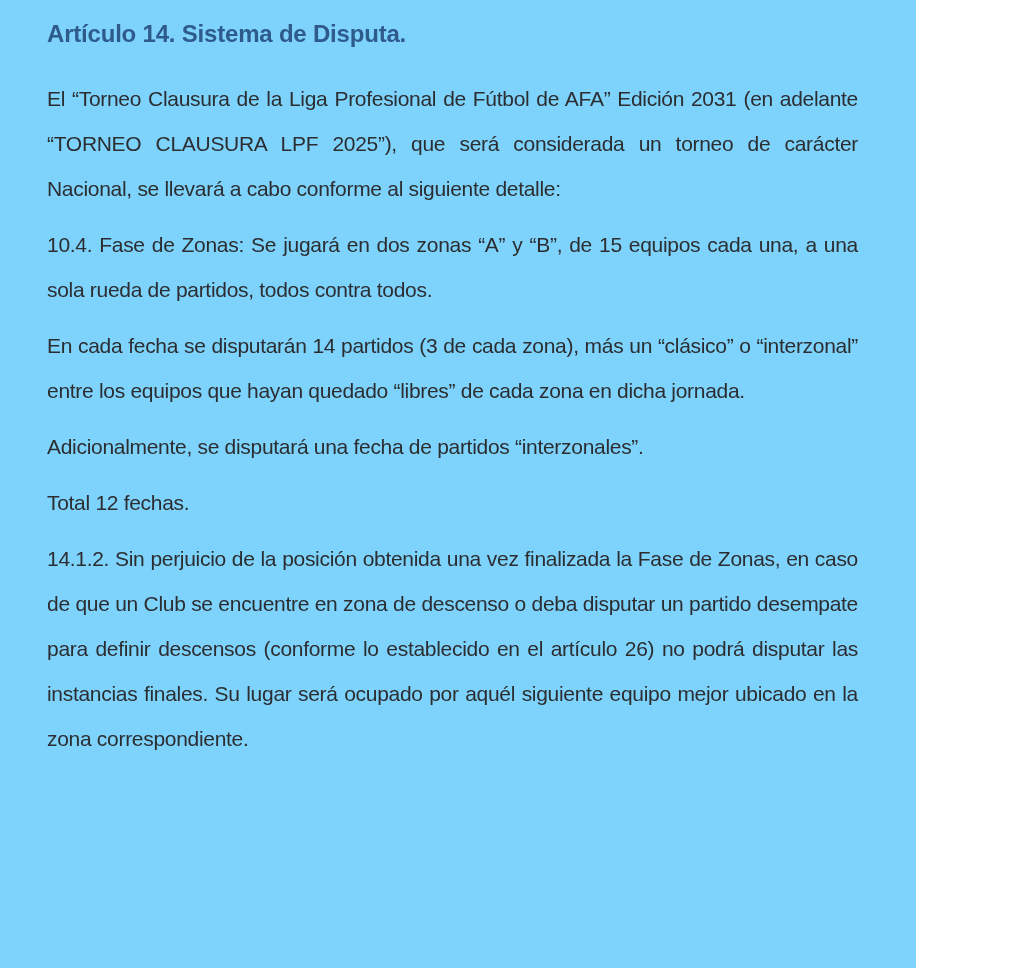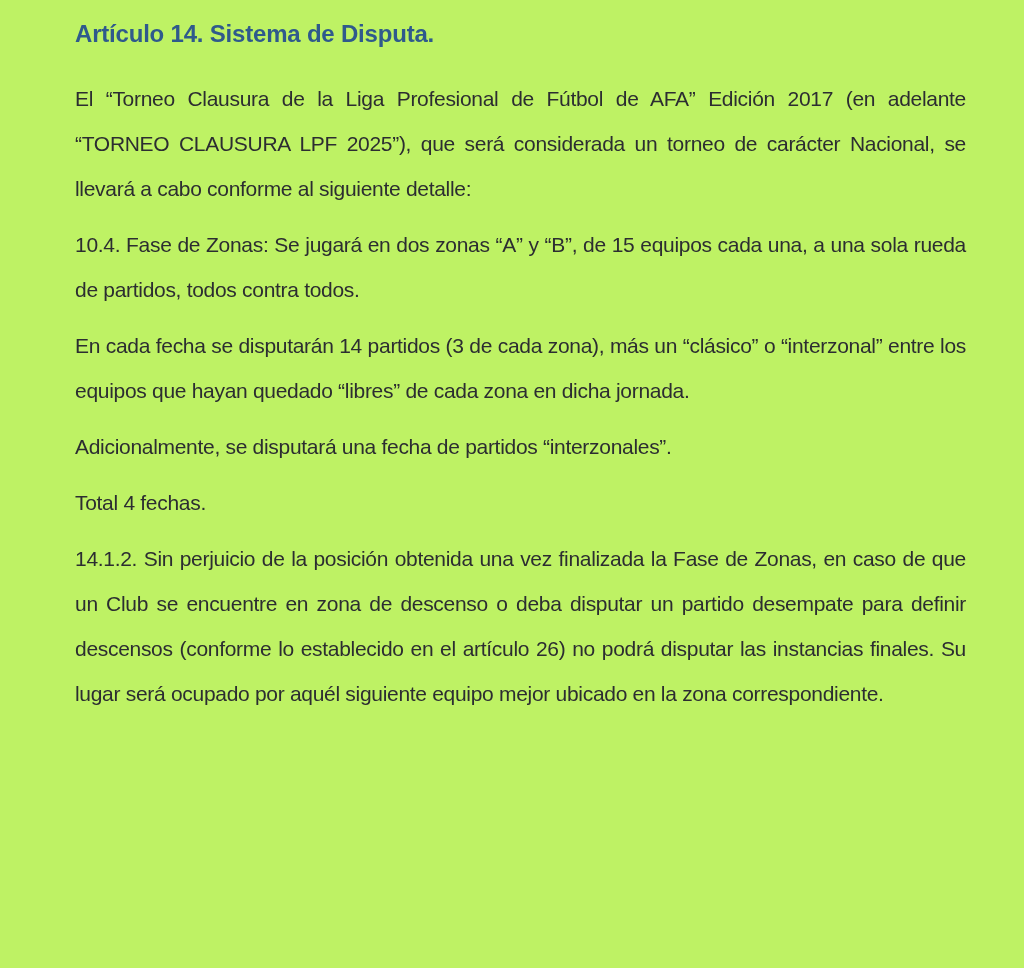--- a/index.html
+++ b/index.html
@@ -10,24 +10,24 @@
   }
   body {
     width: 1024px;
     height: 968px;
     overflow: hidden;
     font-family: "Liberation Sans", sans-serif;
     -webkit-font-smoothing: antialiased;
   }
   .page {
     box-sizing: border-box;
-    width: 1024px;
+    width: 916px;
     height: 968px;
-    padding: 16px 58px 0 75px;
-    background: #bef264;
+    padding: 16px 58px 0 47px;
+    background: #7dd3fc;
   }
   .heading {
     margin: 2px 0 26px 0;
     font-size: 24px;
     line-height: 32px;
     font-weight: 600;
     letter-spacing: -0.2px;
     color: #2f5a8c;
   }
   .para {
@@ -44,26 +44,26 @@
     text-underline-offset: 4px;
   }
 </style>
 </head>
 <body>
 
 <div class="page">
 
   <h1 class="heading">Artículo 14. Sistema de Disputa.</h1>
 
-  <p class="para">El “Torneo Clausura de la Liga Profesional de Fútbol de AFA” Edición 2017 (en adelante “TORNEO CLAUSURA LPF 2025”), que será considerada un torneo de carácter Nacional, se llevará a cabo conforme al siguiente detalle:</p>
+  <p class="para">El “Torneo Clausura de la Liga Profesional de Fútbol de AFA” Edición 2031 (en adelante “TORNEO CLAUSURA LPF 2025”), que será considerada un torneo de carácter Nacional, se llevará a cabo conforme al siguiente detalle:</p>
 
   <p class="para"><span>10.4. </span><span class="underlined">Fase de Zonas</span><span>: Se jugará en dos zonas “A” y “B”, de 15 equipos cada una, a una sola rueda de partidos, todos contra todos.</span></p>
 
   <p class="para">En cada fecha se disputarán 14 partidos (3 de cada zona), más un “clásico” o “interzonal” entre los equipos que hayan quedado “libres” de cada zona en dicha jornada.</p>
 
   <p class="para">Adicionalmente, se disputará una fecha de partidos “interzonales”.</p>
 
-  <p class="para">Total 4 fechas.</p>
+  <p class="para">Total 12 fechas.</p>
 
 
   <p class="para">14.1.2. Sin perjuicio de la posición obtenida una vez finalizada la Fase de Zonas, en caso de que un Club se encuentre en zona de descenso o deba disputar un partido desempate para definir descensos (conforme lo establecido en el artículo 26) no podrá disputar las instancias finales. Su lugar será ocupado por aquél siguiente equipo mejor ubicado en la zona correspondiente.</p>
 
 </div>
 
 </body></html>

